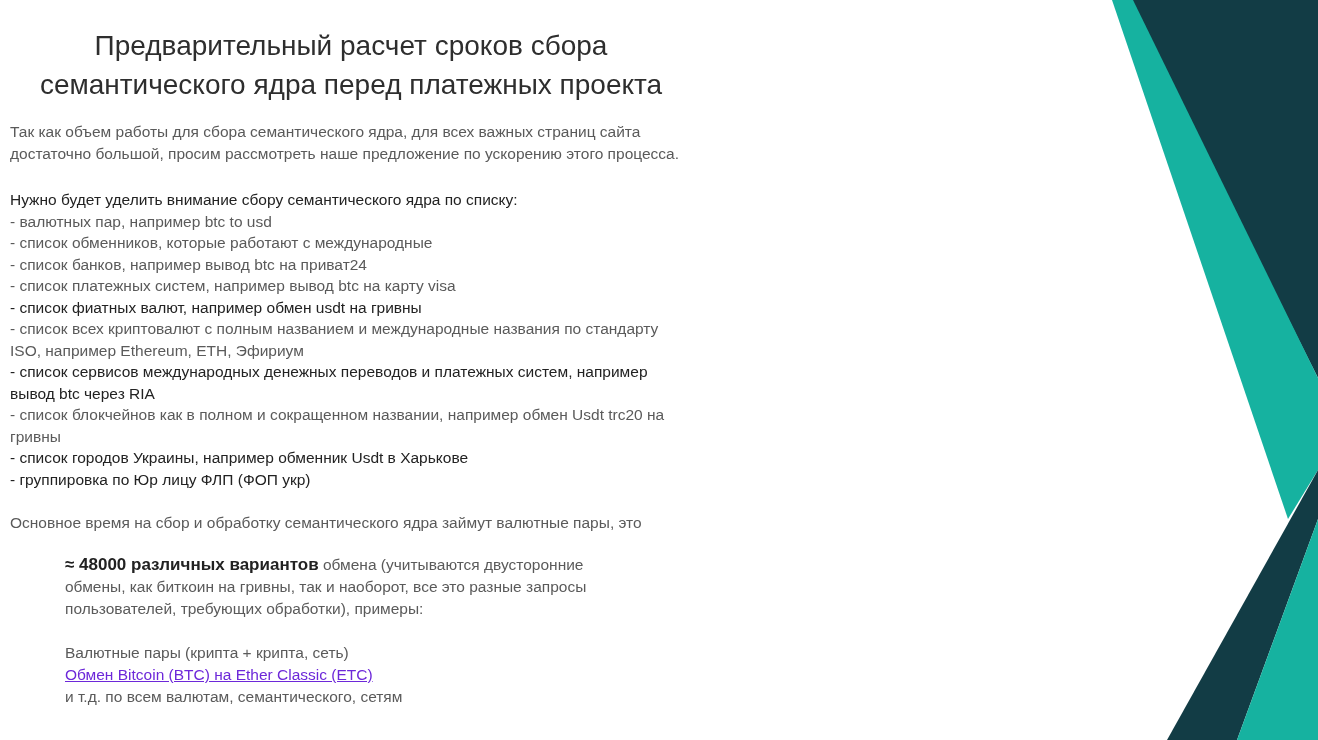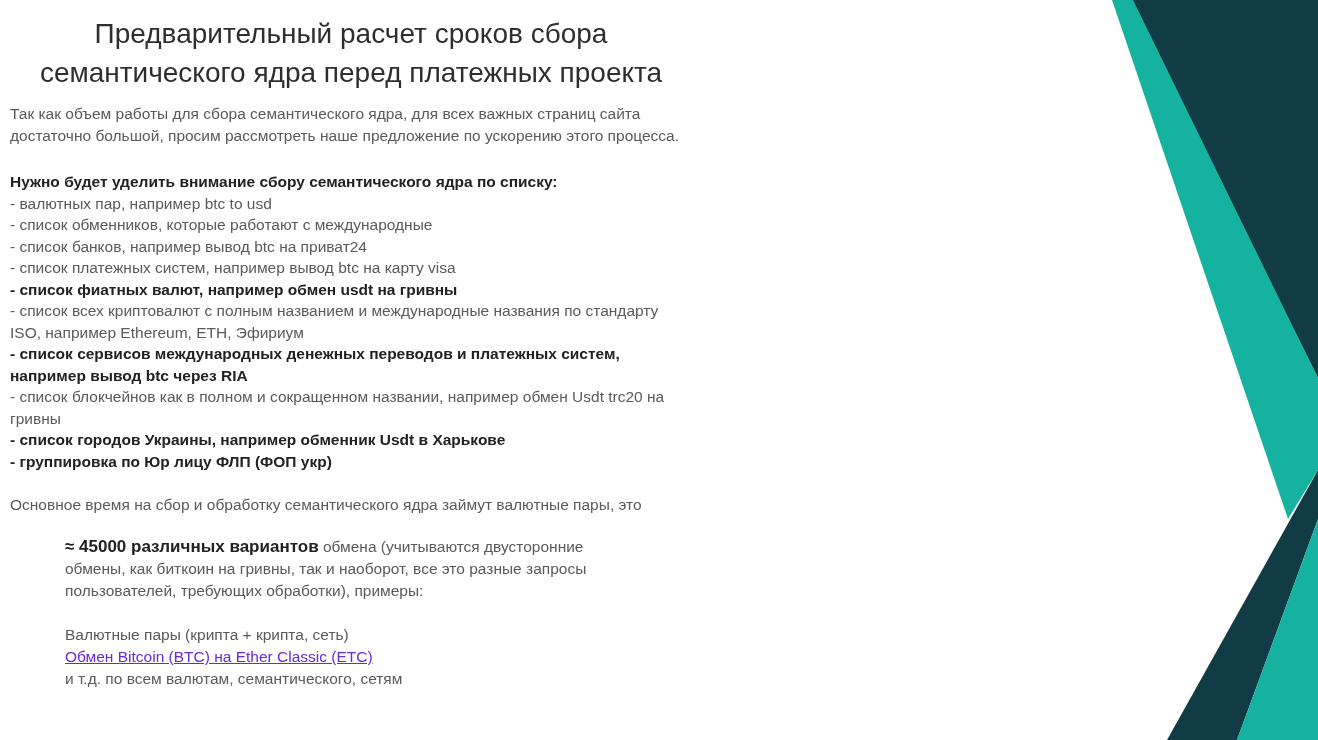--- a/index.html
+++ b/index.html
@@ -17,47 +17,47 @@
   .decor {
     position: absolute;
     top: 0;
     left: 0;
     width: 1318px;
     height: 740px;
     pointer-events: none;
   }
   .content {
     position: absolute;
-    top: 4px;
+    top: 16px;
     left: 10px;
     width: 682px;
     color: #5a5a5a;
     font-size: 15.5px;
   }
   .title {
     margin: 10px 0 0 0;
     font-size: 28px;
     font-weight: 400;
     line-height: 39px;
     text-align: center;
     color: #2e2e2e;
   }
   .intro {
-    margin: 11px 0 0 0;
+    margin: 17px 0 0 0;
     width: 680px;
     line-height: 22px;
   }
   .list {
     margin-top: 24px;
     width: 680px;
     line-height: 21.5px;
   }
   .list p { margin: 0; }
   .bold {
-    font-weight: 700;
+    font-weight: 400;
     color: #222222;
   }
   .middle {
     margin: 22px 0 0 0;
     width: 680px;
     line-height: 22px;
   }
   .indent {
     margin: 20px 0 0 55px;
     width: 575px;
@@ -106,21 +106,21 @@
     <p>- список всех криптовалют с полным названием и международные названия по стандарту ISO, например Ethereum, ETH, Эфириум</p>
     <p class="bold">- список сервисов международных денежных переводов и платежных систем, например вывод btc через RIA</p>
     <p>- список блокчейнов как в полном и сокращенном названии, например обмен Usdt trc20 на гривны</p>
     <p class="bold">- список городов Украины, например обменник Usdt в Харькове</p>
     <p class="bold">- группировка по Юр лицу ФЛП (ФОП укр)</p>
   </div>
 
   <p class="middle">Основное время на сбор и обработку семантического ядра займут валютные пары, это</p>
 
   <div class="indent">
-    <p><span class="estimate-bold">≈ 45000 различных вариантов</span><span> обмена (учитываются двусторонние обмены, как биткоин на гривны, так и наоборот, все это разные запросы пользователей, требующих обработки), примеры:</span></p>
+    <p><span class="estimate-bold">≈ 48000 различных вариантов</span><span> обмена (учитываются двусторонние обмены, как биткоин на гривны, так и наоборот, все это разные запросы пользователей, требующих обработки), примеры:</span></p>
   </div>
 
   <div class="indent examples">
     <p>Валютные пары (крипта + крипта, сеть)</p>
     <a href="#">Обмен Bitcoin (BTC) на Ether Classic (ETC)</a>
     <p>и т.д. по всем валютам, семантического, сетям</p>
   </div>
 
 </div>
 

